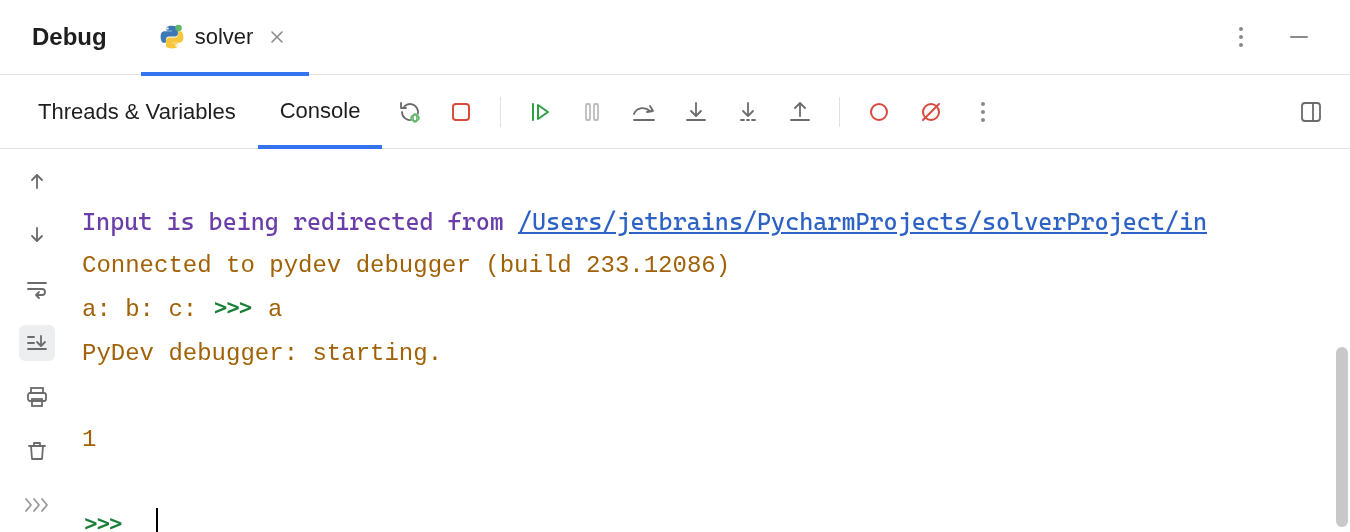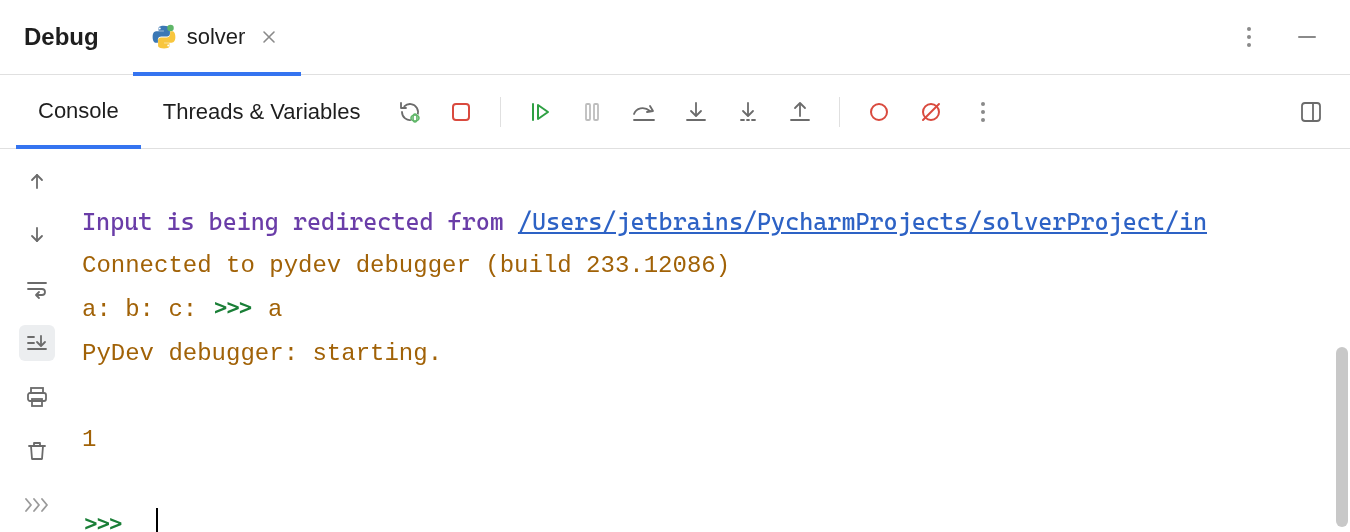--- a/index.html
+++ b/index.html
@@ -10,21 +10,21 @@
       height: 532px;
       overflow: hidden;
       font-size: 18px;
       color: #1e1e1e;
     }
     .header {
       display: flex;
       align-items: center;
       height: 75px;
       border-bottom: 1px solid #e0e0e0;
-      padding: 0 8px;
+      padding: 0 16px;
     }
     .header-title {
       font-size: 24px;
       font-weight: 700;
       padding: 0 16px;
       color: #1e1e1e;
     }
     .run-tab {
       display: flex;
       align-items: center;
@@ -174,22 +174,22 @@
     </span>
     <span class="minimize icon-btn">
       <svg width="22" height="22" viewBox="0 0 22 22">
           <path d="M3 11h16" stroke="#8a8a8a" stroke-width="2" stroke-linecap="round"></path>
         </svg>
     </span>
   </div>
 </div>
 
 <div class="subheader">
+  <div class="subtab">Threads &amp; Variables</div>
   <div class="subtab active">Console</div>
-  <div class="subtab">Threads &amp; Variables</div>
   <div class="icon-row">
     <span class="icon-btn">
       <svg width="24" height="24" viewBox="0 0 24 24" fill="none">
           <path d="M5 12a8 8 0 1 0 2.3-5.6" stroke="#6b6b6b" stroke-width="1.8" stroke-linecap="round"></path>
           <path d="M4 3v5h5" stroke="#6b6b6b" stroke-width="1.8" stroke-linecap="round" stroke-linejoin="round"></path>
           <circle cx="18" cy="18" r="4.5" fill="#fff"></circle>
           <ellipse cx="18" cy="18" rx="4" ry="3" fill="none" stroke="#5fb668" stroke-width="1.6"></ellipse>
           <ellipse cx="18" cy="18" rx="2" ry="4" fill="none" stroke="#5fb668" stroke-width="1.6"></ellipse>
         </svg>
     </span>

